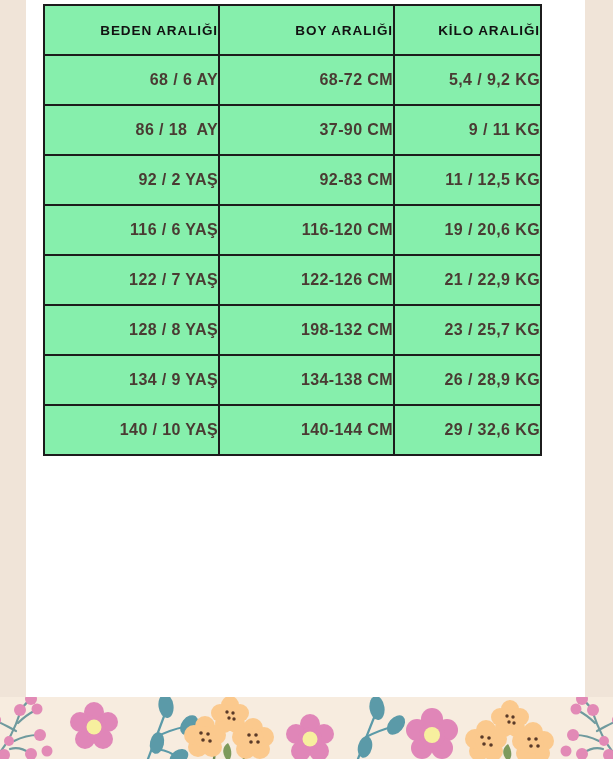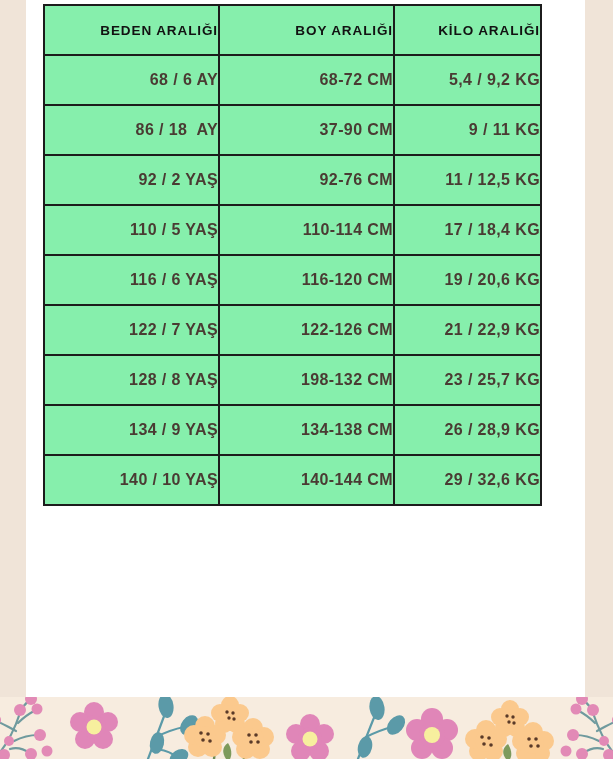--- a/index.html
+++ b/index.html
@@ -126,27 +126,22 @@
           <td>68-72 CM</td>
           <td>5,4 / 9,2 KG</td>
         </tr>
         <tr>
           <td>86 / 18  AY</td>
           <td>37-90 CM</td>
           <td>9 / 11 KG</td>
         </tr>
         <tr>
           <td>92 / 2 YAŞ</td>
-          <td>92-76 CM</td>
+          <td>92-83 CM</td>
           <td>11 / 12,5 KG</td>
-        </tr>
-        <tr>
-          <td>110 / 5 YAŞ</td>
-          <td>110-114 CM</td>
-          <td>17 / 18,4 KG</td>
         </tr>
         <tr>
           <td>116 / 6 YAŞ</td>
           <td>116-120 CM</td>
           <td>19 / 20,6 KG</td>
         </tr>
         <tr>
           <td>122 / 7 YAŞ</td>
           <td>122-126 CM</td>
           <td>21 / 22,9 KG</td>

